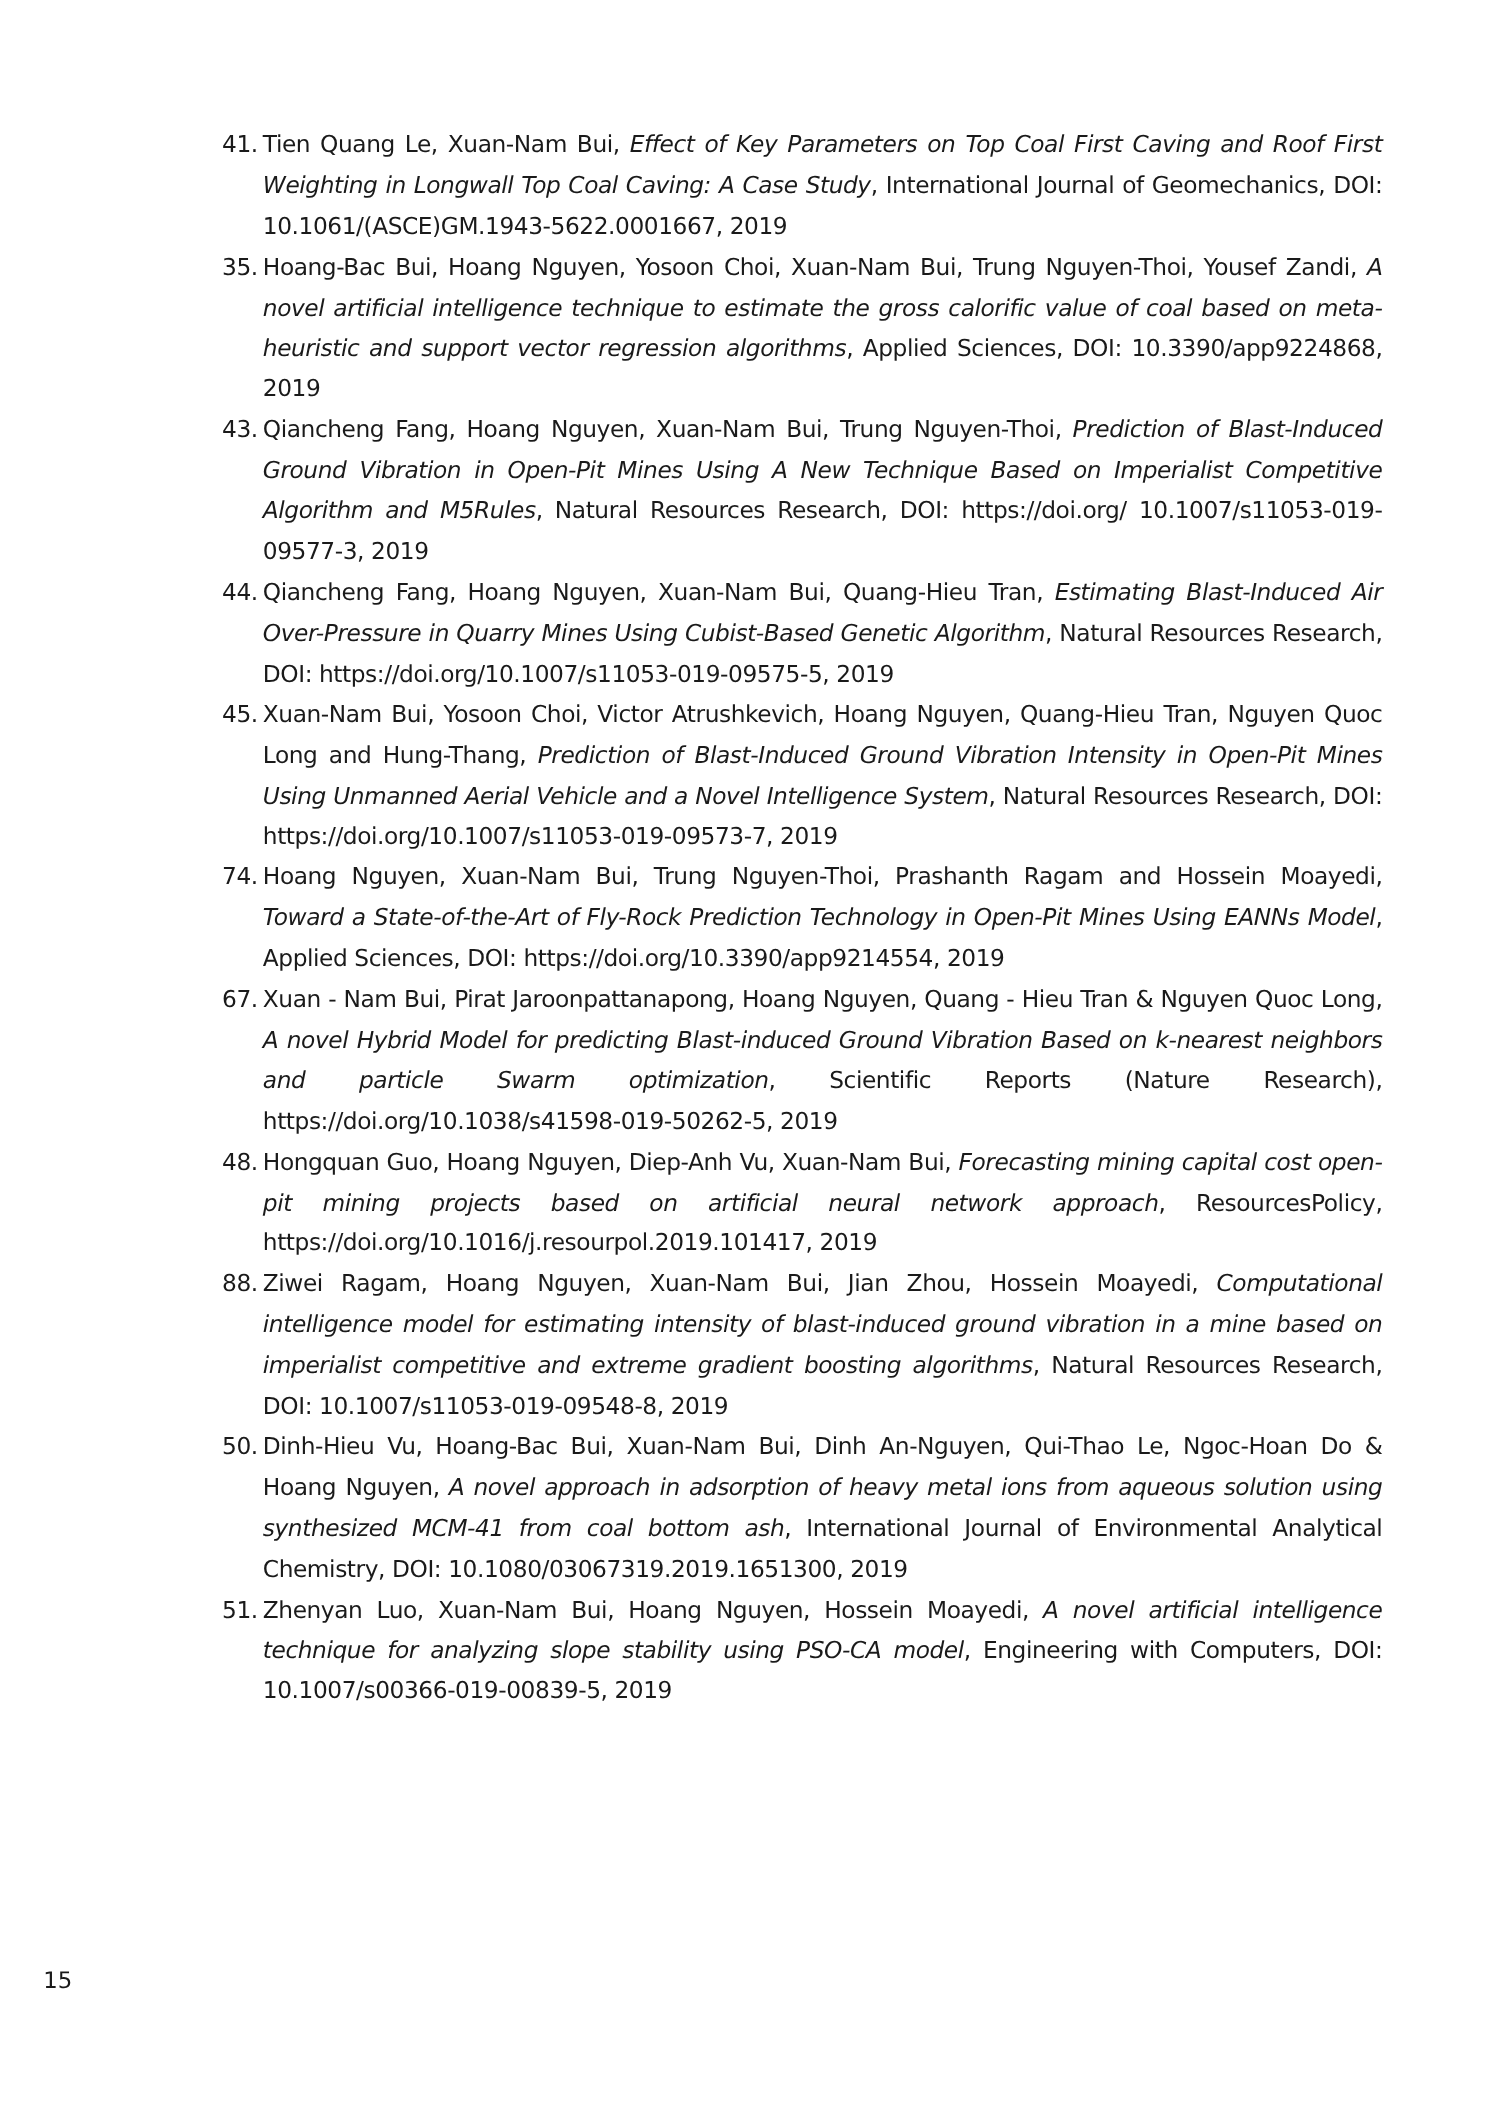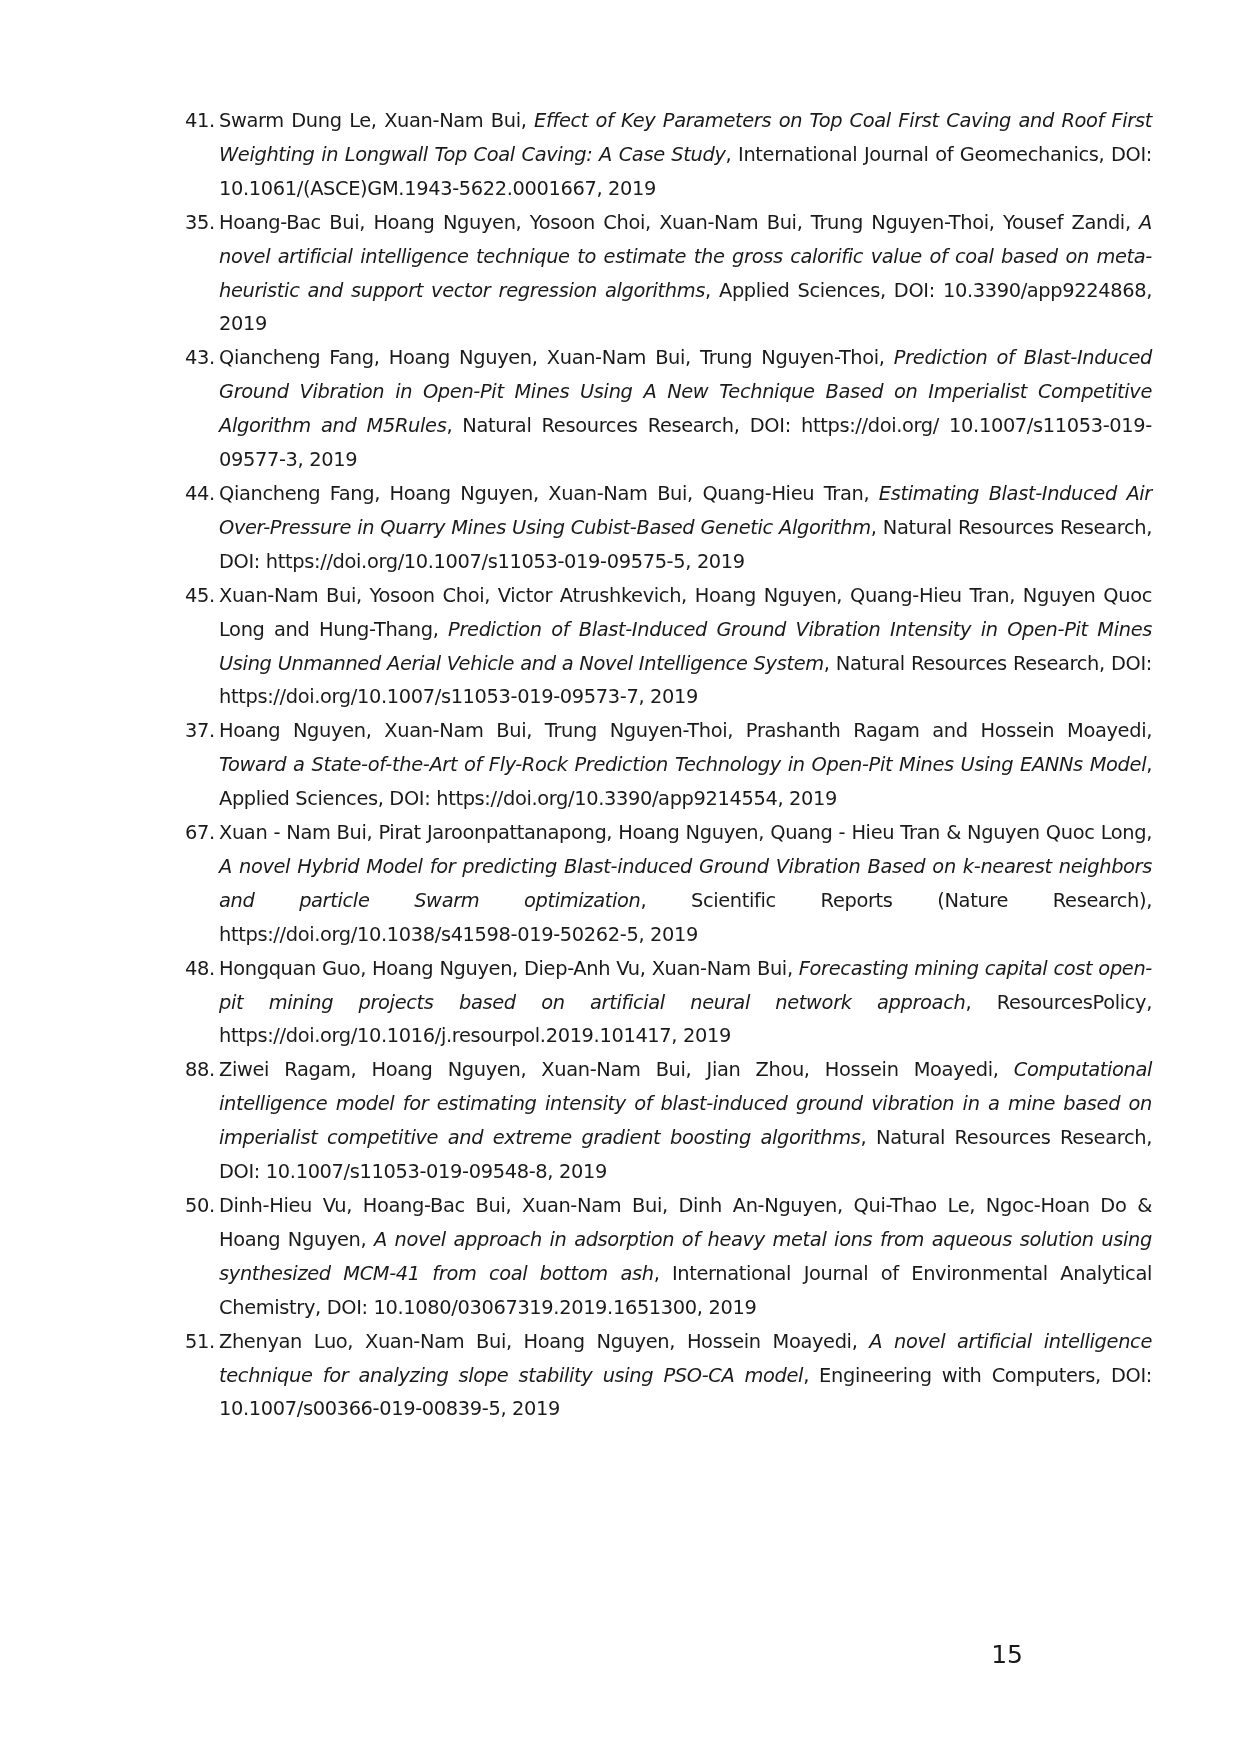--- a/index.html
+++ b/index.html
@@ -48,48 +48,48 @@
       top: 0;
     }
     .ref .title {
       font-style: italic;
     }
     .page-number {
       position: absolute;
       left: 0;
       width: 987px;
       top: 1640px;
-      text-align: right;
-      font-size: 25px;
+      text-align: left;
+      font-size: 19px;
       font-family: "DejaVu Sans", "Liberation Sans", sans-serif;
       color: #1a1a1a;
     }
   </style>
 </head>
 <body>
 
 <div class="page">
   <ol class="ref-list">
     <li class="ref">
-      <span class="num">41.</span><span>Swarm Dung Le, Xuan-Nam Bui, </span><span class="title">Effect of Key Parameters on Top Coal First Caving and Roof First Weighting in Longwall Top Coal Caving: A Case Study</span><span>, International Journal of Geomechanics, DOI: 10.1061/(ASCE)GM.1943-5622.0001667, 2019</span>
+      <span class="num">41.</span><span>Tien Quang Le, Xuan-Nam Bui, </span><span class="title">Effect of Key Parameters on Top Coal First Caving and Roof First Weighting in Longwall Top Coal Caving: A Case Study</span><span>, International Journal of Geomechanics, DOI: 10.1061/(ASCE)GM.1943-5622.0001667, 2019</span>
     </li>
     <li class="ref">
       <span class="num">35.</span><span>Hoang-Bac Bui, Hoang Nguyen, Yosoon Choi, Xuan-Nam Bui, Trung Nguyen-Thoi, Yousef Zandi, </span><span class="title">A novel artificial intelligence technique to estimate the gross calorific value of coal based on meta-heuristic and support vector regression algorithms</span><span>, Applied Sciences, DOI: 10.3390/app9224868, 2019</span>
     </li>
     <li class="ref">
       <span class="num">43.</span><span>Qiancheng Fang, Hoang Nguyen, Xuan-Nam Bui, Trung Nguyen-Thoi, </span><span class="title">Prediction of Blast-Induced Ground Vibration in Open-Pit Mines Using A New Technique Based on Imperialist Competitive Algorithm and M5Rules</span><span>, Natural Resources Research, DOI: https://doi.org/ 10.1007/s11053-019-09577-3, 2019</span>
     </li>
     <li class="ref">
       <span class="num">44.</span><span>Qiancheng Fang, Hoang Nguyen, Xuan-Nam Bui, Quang-Hieu Tran, </span><span class="title">Estimating Blast-Induced Air Over-Pressure in Quarry Mines Using Cubist-Based Genetic Algorithm</span><span>, Natural Resources Research, DOI: https://doi.org/10.1007/s11053-019-09575-5, 2019</span>
     </li>
     <li class="ref">
       <span class="num">45.</span><span>Xuan-Nam Bui, Yosoon Choi, Victor Atrushkevich, Hoang Nguyen, Quang-Hieu Tran, Nguyen Quoc Long and Hung-Thang, </span><span class="title">Prediction of Blast-Induced Ground Vibration Intensity in Open-Pit Mines Using Unmanned Aerial Vehicle and a Novel Intelligence System</span><span>, Natural Resources Research, DOI: https://doi.org/10.1007/s11053-019-09573-7, 2019</span>
     </li>
     <li class="ref">
-      <span class="num">37.</span><span>Hoang Nguyen, Xuan-Nam Bui, Trung Nguyen-Thoi, Prashanth Ragam and Hossein Moayedi, </span><span class="title">Toward a State-of-the-Art of Fly-Rock Prediction Technology in Open-Pit Mines Using EANNs Model</span><span>, Applied Sciences, DOI: https://doi.org/10.3390/app9214554, 2019</span>
+      <span class="num">74.</span><span>Hoang Nguyen, Xuan-Nam Bui, Trung Nguyen-Thoi, Prashanth Ragam and Hossein Moayedi, </span><span class="title">Toward a State-of-the-Art of Fly-Rock Prediction Technology in Open-Pit Mines Using EANNs Model</span><span>, Applied Sciences, DOI: https://doi.org/10.3390/app9214554, 2019</span>
     </li>
     <li class="ref">
       <span class="num">67.</span><span>Xuan - Nam Bui, Pirat Jaroonpattanapong, Hoang Nguyen, Quang - Hieu Tran &amp; Nguyen Quoc Long, </span><span class="title">A novel Hybrid Model for predicting Blast-induced Ground Vibration Based on k-nearest neighbors and particle Swarm optimization</span><span>, Scientific Reports (Nature Research), https://doi.org/10.1038/s41598-019-50262-5, 2019</span>
     </li>
     <li class="ref">
       <span class="num">48.</span><span>Hongquan Guo, Hoang Nguyen, Diep-Anh Vu, Xuan-Nam Bui, </span><span class="title">Forecasting mining capital cost open-pit mining projects based on artificial neural network approach</span><span>, ResourcesPolicy, https://doi.org/10.1016/j.resourpol.2019.101417, 2019</span>
     </li>
     <li class="ref">
       <span class="num">88.</span><span>Ziwei Ragam, Hoang Nguyen, Xuan-Nam Bui, Jian Zhou, Hossein Moayedi, </span><span class="title">Computational intelligence model for estimating intensity of blast-induced ground vibration in a mine based on imperialist competitive and extreme gradient boosting algorithms</span><span>, Natural Resources Research, DOI: 10.1007/s11053-019-09548-8, 2019</span>
     </li>

